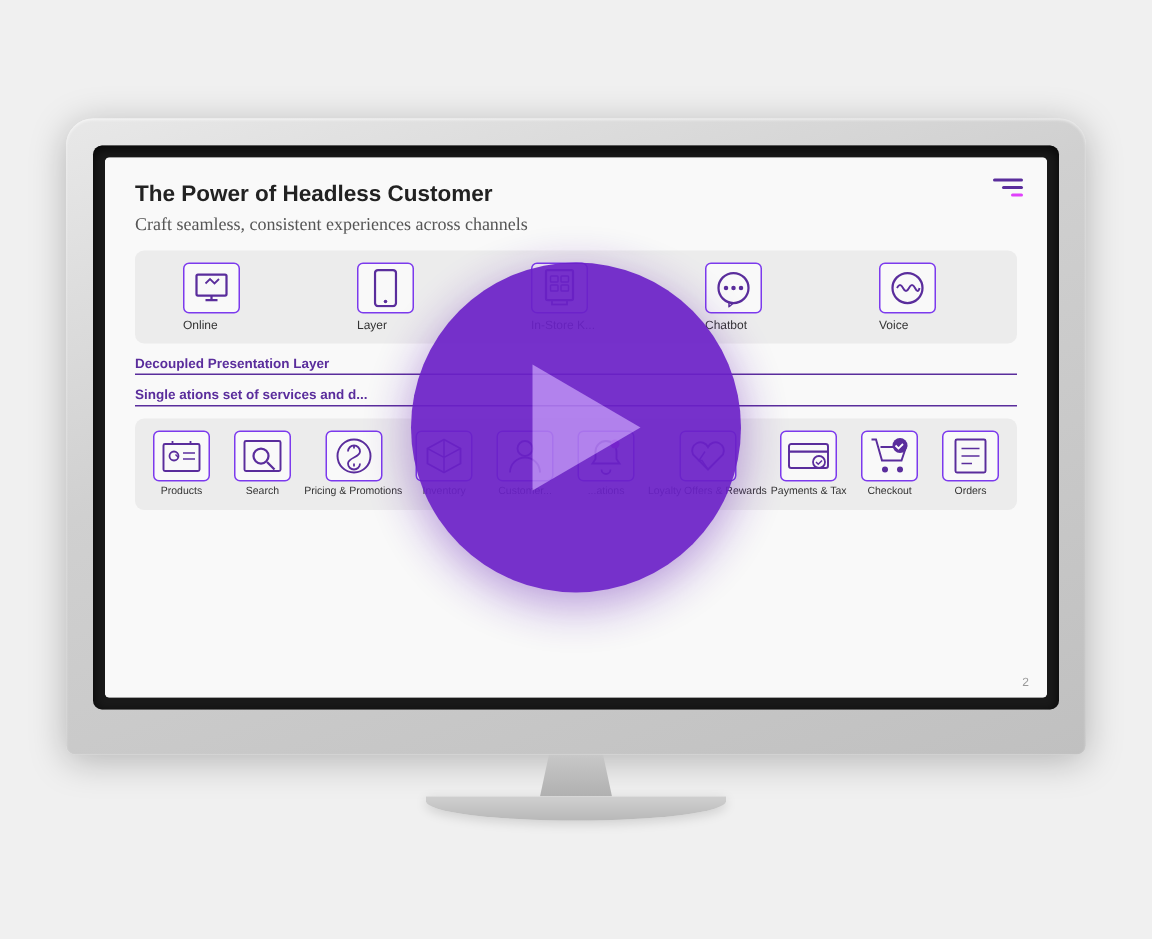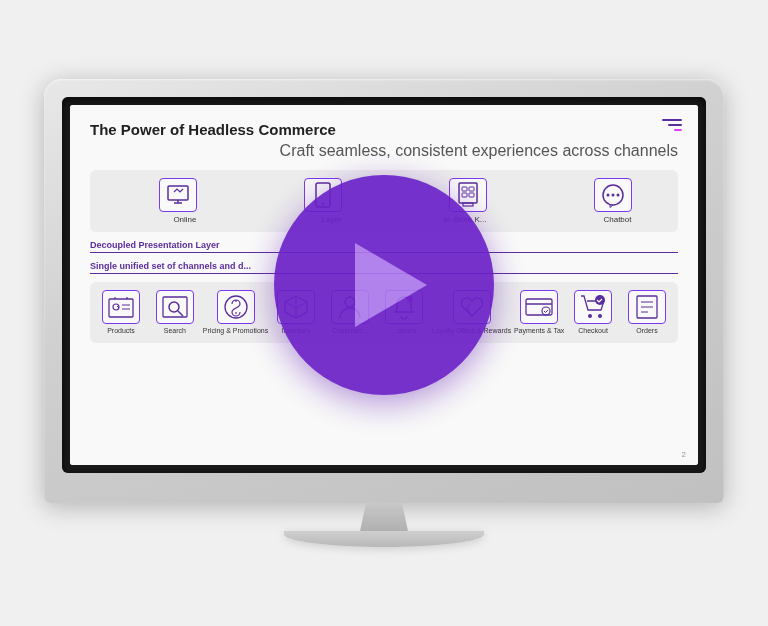--- a/index.html
+++ b/index.html
@@ -57,24 +57,25 @@
     }
 
     .slide-title {
       font-size: 15px;
       font-weight: 700;
       color: #222;
       margin-bottom: 4px;
     }
 
     .slide-subtitle {
-      font-size: 16px;
+      font-size: 12px;
       color: #555;
-      text-align: right;
+      text-align: left;
       margin-bottom: 10px;
+      font-family: Liberation Serif, serif;
     }
 
     .menu-icon {
       position: absolute;
       top: 14px;
       right: 16px;
       display: flex;
       flex-direction: column;
       gap: 3px;
       align-items: flex-end;
@@ -95,21 +96,21 @@
       justify-content: space-around;
       background: #ececec;
       border-radius: 6px;
       padding: 8px 4px;
       margin-bottom: 8px;
     }
 
     .channel-item {
       display: flex;
       flex-direction: column;
-      align-items: flex-end;
+      align-items: flex-start;
       gap: 3px;
       min-width: 60px;
     }
 
     .channel-icon-box {
       width: 38px;
       height: 34px;
       border: 1.5px solid #7c3aed;
       border-radius: 4px;
       display: flex;
@@ -227,21 +228,21 @@
   </style>
 </head>
 <body>
 
 <div class="monitor-wrapper">
   <div class="monitor-body">
     <div class="monitor-screen-bezel">
       <div class="monitor-screen">
         <div class="slide-content">
 
-          <div class="slide-title">The Power of Headless Commerce</div>
+          <div class="slide-title">The Power of Headless Customer</div>
 
           <div class="menu-icon">
             <span></span>
               <span></span>
               <span></span>
           </div>
 
           <div class="slide-subtitle">Craft seamless, consistent experiences across channels</div>
 
           <div class="channels-row">
@@ -288,26 +289,35 @@
                   <circle cx="14" cy="13" r="10" fill="none" stroke="#5a2d9c" stroke-width="1.5"></circle>
                   <circle cx="9" cy="13" r="1.5" fill="#5a2d9c"></circle>
                   <circle cx="14" cy="13" r="1.5" fill="#5a2d9c"></circle>
                   <circle cx="19" cy="13" r="1.5" fill="#5a2d9c"></circle>
                   <path d="M14 23 l-3 2.5 v-2.5" fill="none" stroke="#5a2d9c" stroke-width="1"></path>
                 </svg>
               </div>
               <span class="channel-label">Chatbot</span>
             </div>
 
+            <div class="channel-item">
+              <div class="channel-icon-box">
+                <svg width="28" height="26" viewBox="0 0 28 26">
+                  <circle cx="14" cy="13" r="10" fill="none" stroke="#5a2d9c" stroke-width="1.5"></circle>
+                  <path d="M7 13 Q9 9 11 13 Q13 17 15 13 Q17 9 19 13 Q21 17 22 13" fill="none" stroke="#5a2d9c" stroke-width="1.3"></path>
+                </svg>
+              </div>
+              <span class="channel-label">Voice</span>
+            </div>
 
           </div>
 
           <div class="section-title">Decoupled Presentation Layer</div>
 
-          <div class="section-title">Single unified set of channels and d...</div>
+          <div class="section-title">Single ations set of services and d...</div>
 
           <div class="services-row">
 
             <div class="service-item">
               <div class="service-icon-box">
                 <svg width="26" height="24" viewBox="0 0 26 24">
                   <rect x="1" y="4" width="24" height="18" rx="1" fill="none" stroke="#5a2d9c" stroke-width="1.3"></rect>
                   <path d="M7 4 V2 M19 4 V2" stroke="#5a2d9c" stroke-width="1.2"></path>
                   <circle cx="8" cy="12" r="3" fill="none" stroke="#5a2d9c" stroke-width="1.2"></circle>
                   <path d="M9 11 l2 2" stroke="#5a2d9c" stroke-width="1"></path>

